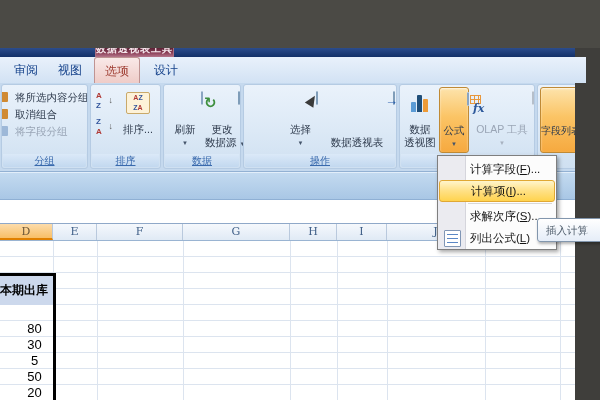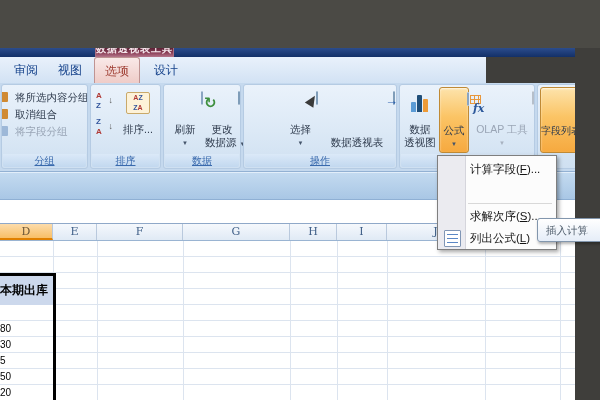--- a/index.html
+++ b/index.html
@@ -6,21 +6,21 @@
   body{width:600px;height:400px;overflow:hidden;font-family:"Liberation Sans","DejaVu Sans",sans-serif;}
   .screen{position:relative;width:600px;height:400px;background:#3f3e3b;overflow:hidden;}
   .desktop-top{position:absolute;left:0;top:0;width:600px;height:48px;background:#4b4a45;}
   
   .title-edge{position:absolute;left:0;top:48px;width:575px;height:9px;background:linear-gradient(#2b4c8c,#133068);}
   .ctx-header{position:absolute;left:95px;top:48px;width:77px;height:9px;overflow:hidden;
     background:linear-gradient(180deg,#5c2136 0%,#8e4159 55%,#b4768c 100%);
     border-left:1px solid #a86f83;border-right:1px solid #a86f83;}
   .ctx-header span{position:absolute;left:0;top:-6px;width:100%;text-align:center;font-size:10px;font-weight:bold;color:#f5e6ec;letter-spacing:1px;}
   
-  .tab-row{position:absolute;left:0;top:57px;width:486px;height:26px;background:linear-gradient(#e9f1fb,#d2e2f4);}
+  .tab-row{position:absolute;left:0;top:57px;width:586px;height:26px;background:linear-gradient(#e9f1fb,#d2e2f4);}
   .tab{position:absolute;top:0;height:26px;line-height:26px;text-align:center;font-size:12px;color:#15428b;cursor:default;}
   .tab.sel{background:linear-gradient(#f9e9e8,#efccc8);border:1px solid #bf9493;border-bottom:none;border-radius:3px 3px 0 0;color:#9e3b30;box-sizing:border-box;}
   
   .ribbon{position:absolute;left:0;top:83px;width:575px;height:89px;background:#c5d9ee;border-bottom:1px solid #93b1d3;overflow:hidden;box-sizing:border-box;}
   .grp{position:absolute;top:1px;height:85px;border:1px solid #b5cbe3;border-radius:3px;background:linear-gradient(#eaf2fb,#dce9f6 55%,#cfe0f1);box-sizing:border-box;}
   .grplabel{position:absolute;left:1px;right:1px;bottom:1px;height:13px;background:linear-gradient(#dbe9f8,#c2d8ef);color:#3a6aad;font-size:10px;line-height:13px;text-align:center;border-radius:0 0 2px 2px;text-decoration:underline;}
   .navitem{position:absolute;left:0;width:100%;height:15px;line-height:15px;font-size:10.5px;color:#2f3b4d;padding-left:13px;box-sizing:border-box;white-space:nowrap;overflow:hidden;}
   .navitem.dis{color:#98a4b5;}
   .navico{position:absolute;left:-2px;top:2px;width:8px;height:10px;border-radius:1px;}
   .bigbtn{position:absolute;top:2px;height:66px;text-align:center;font-size:10.5px;color:#2f3b4d;border-radius:3px;box-sizing:border-box;}
@@ -56,21 +56,21 @@
   .col-headers{position:absolute;left:0;top:223px;width:575px;height:18px;background:linear-gradient(#f5f8fc,#e0eaf5);border-top:1px solid #8fa8c8;border-bottom:1px solid #9ab4d2;box-sizing:border-box;overflow:hidden;}
   .ch{position:absolute;top:0;height:16px;line-height:16px;text-align:center;font-family:"DejaVu Serif",serif;font-size:11px;color:#3f5f87;border-right:1px solid #b9c9dd;box-sizing:border-box;}
   .ch.sel{background:linear-gradient(#fcdcab,#f8bf67);border-bottom:2px solid #e08000;color:#6b5537;}
   
   .grid{position:absolute;left:0;top:241px;width:575px;height:159px;background:#fff;overflow:hidden;
     background-image:repeating-linear-gradient(180deg,#fff 0 15px,#dce4ef 15px 16px);}
   .vline{position:absolute;top:0;width:1px;height:159px;background:#dce4ef;}
   .dcell{position:absolute;left:0;top:32px;width:56px;height:32px;background:#ccd8ec;border-top:3px solid #000;border-right:3px solid #000;box-sizing:border-box;overflow:hidden;}
   .dcell span{position:absolute;right:5px;top:6px;font-size:12px;font-weight:bold;color:#000;white-space:nowrap;}
   .dborder{position:absolute;left:53px;top:64px;width:3px;height:95px;background:#000;}
-  .dval{position:absolute;left:0;width:49px;height:16px;line-height:16px;text-align:left;font-size:10px;color:#000;}
+  .dval{position:absolute;left:10px;width:49px;height:16px;line-height:16px;text-align:center;font-size:13px;color:#000;}
   
   .menu{position:absolute;left:437px;top:155px;width:120px;height:95px;background:#fcfcfc;border:1px solid #7f7f7f;box-shadow:2px 2px 4px rgba(0,0,0,.35);z-index:50;box-sizing:border-box;}
   .gutter{position:absolute;left:0;top:0;bottom:0;width:27px;background:#ebebf0;border-right:1px solid #d5d5dc;}
   .mitem{position:absolute;left:1px;right:1px;height:22px;line-height:22px;font-size:11.5px;color:#141414;padding-left:31px;box-sizing:border-box;white-space:nowrap;cursor:default;}
   .mitem.hl{background:linear-gradient(#fff5cc,#ffe28a 45%,#ffd34e);border:1px solid #e0a834;border-radius:3px;line-height:20px;}
   .msep{position:absolute;left:30px;right:4px;height:1px;background:#d8d8d8;}
   .micon{position:absolute;left:5px;width:15px;height:15px;background:#fff;border:1px solid #8096b5;border-radius:1px;}
   .micon i{position:absolute;left:2px;right:2px;height:1px;background:#5b87c5;}
   .mitem u{text-decoration:underline;}
   
@@ -234,20 +234,23 @@
     <div class="dval" style="top:112px;">5</div>
     <div class="dval" style="top:128px;">50</div>
     <div class="dval" style="top:144px;">20</div>
   </div>
 
   <div class="menu">
     <div class="gutter"></div>
     <div class="mitem" style="top:2px;">
       <span>计算字段(</span><u>F</u><span>)...</span>
     </div>
+    <div class="mitem hl" style="top:24px;">
+      <span>计算项(</span><u>I</u><span>)...</span>
+    </div>
     <div class="msep" style="top:47px;"></div>
     <div class="mitem" style="top:49px;">
       <span>求解次序(</span><u>S</u><span>)...</span>
     </div>
     <div class="mitem" style="top:71px;">
       <span class="micon" style="top:3px;">
         <i style="top:3px;"></i>
           <i style="top:7px;"></i>
           <i style="top:11px;"></i>
       </span>

